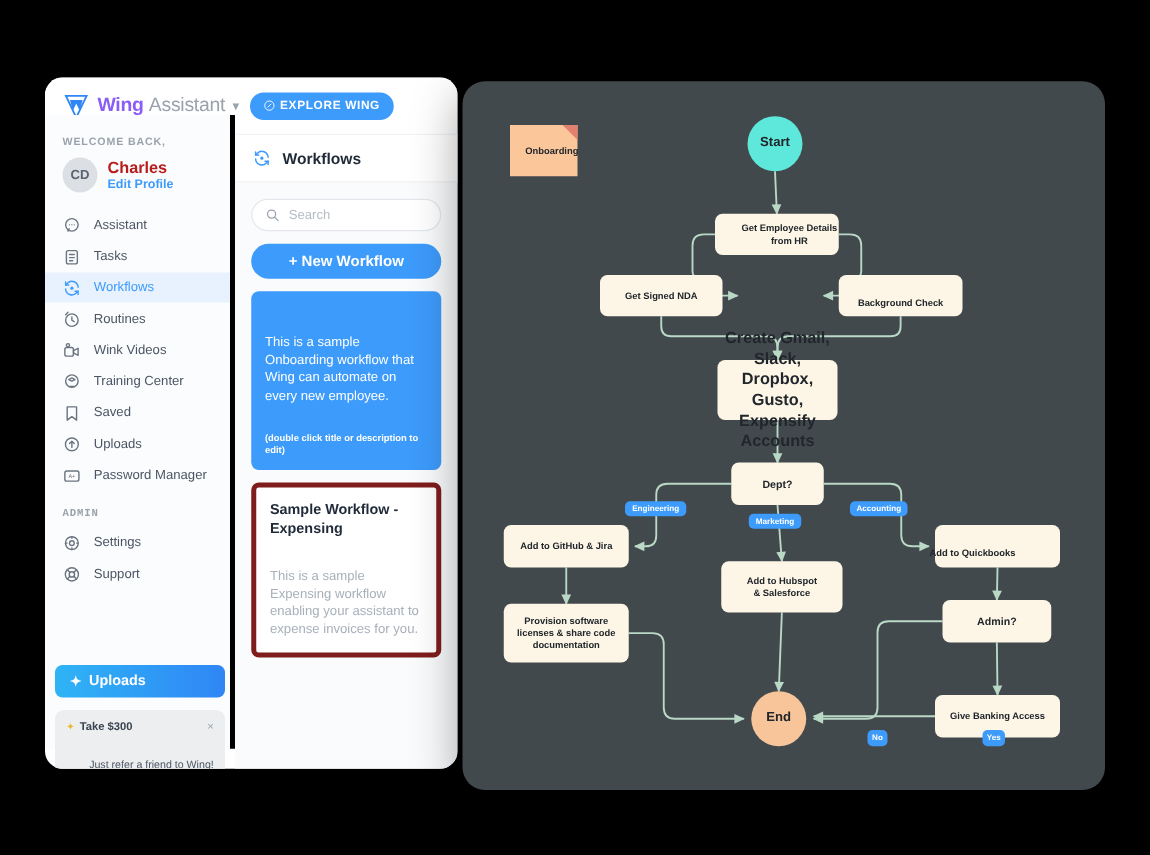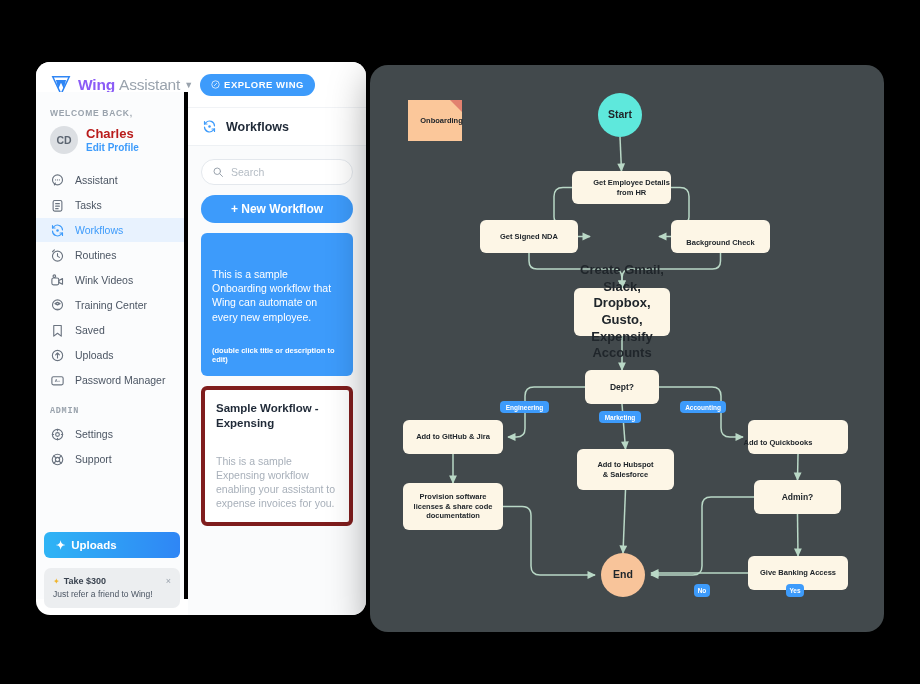--- a/index.html
+++ b/index.html
@@ -77,21 +77,21 @@
     display: flex; align-items: center; gap: 6px; padding-left: 12px;
     font-family: inherit; font-size: 11.5px; font-weight: bold;
   }
   #promo-card {
     position: absolute; left: 8px; top: 476px; width: 136px;
     background: #eceef0; border-radius: 7px; padding: 8px 9px 9px 9px;
   }
   #promo-head { display: flex; align-items: center; }
   #promo-title { font-size: 9px; font-weight: bold; color: #3b4450; margin-left: 4px; }
   #promo-close { margin-left: auto; font-size: 9px; color: #9aa3ad; cursor: pointer; line-height: 1; }
-  #promo-body { font-size: 8.5px; color: #4b5563; margin-top: 3px; }
+  #promo-body { font-size: 8.5px; color: #4b5563; margin-top: 20px; text-align: right; }
 
   
   #list-panel {
     position: absolute; left: 152px; top: 46px; width: 178px; height: 507px;
     background: #fafbfc;
   }
   #list-header {
     height: 38px; background: #fff; border-bottom: 1px solid #eef1f4;
     display: flex; align-items: center; padding-left: 14px;
   }

